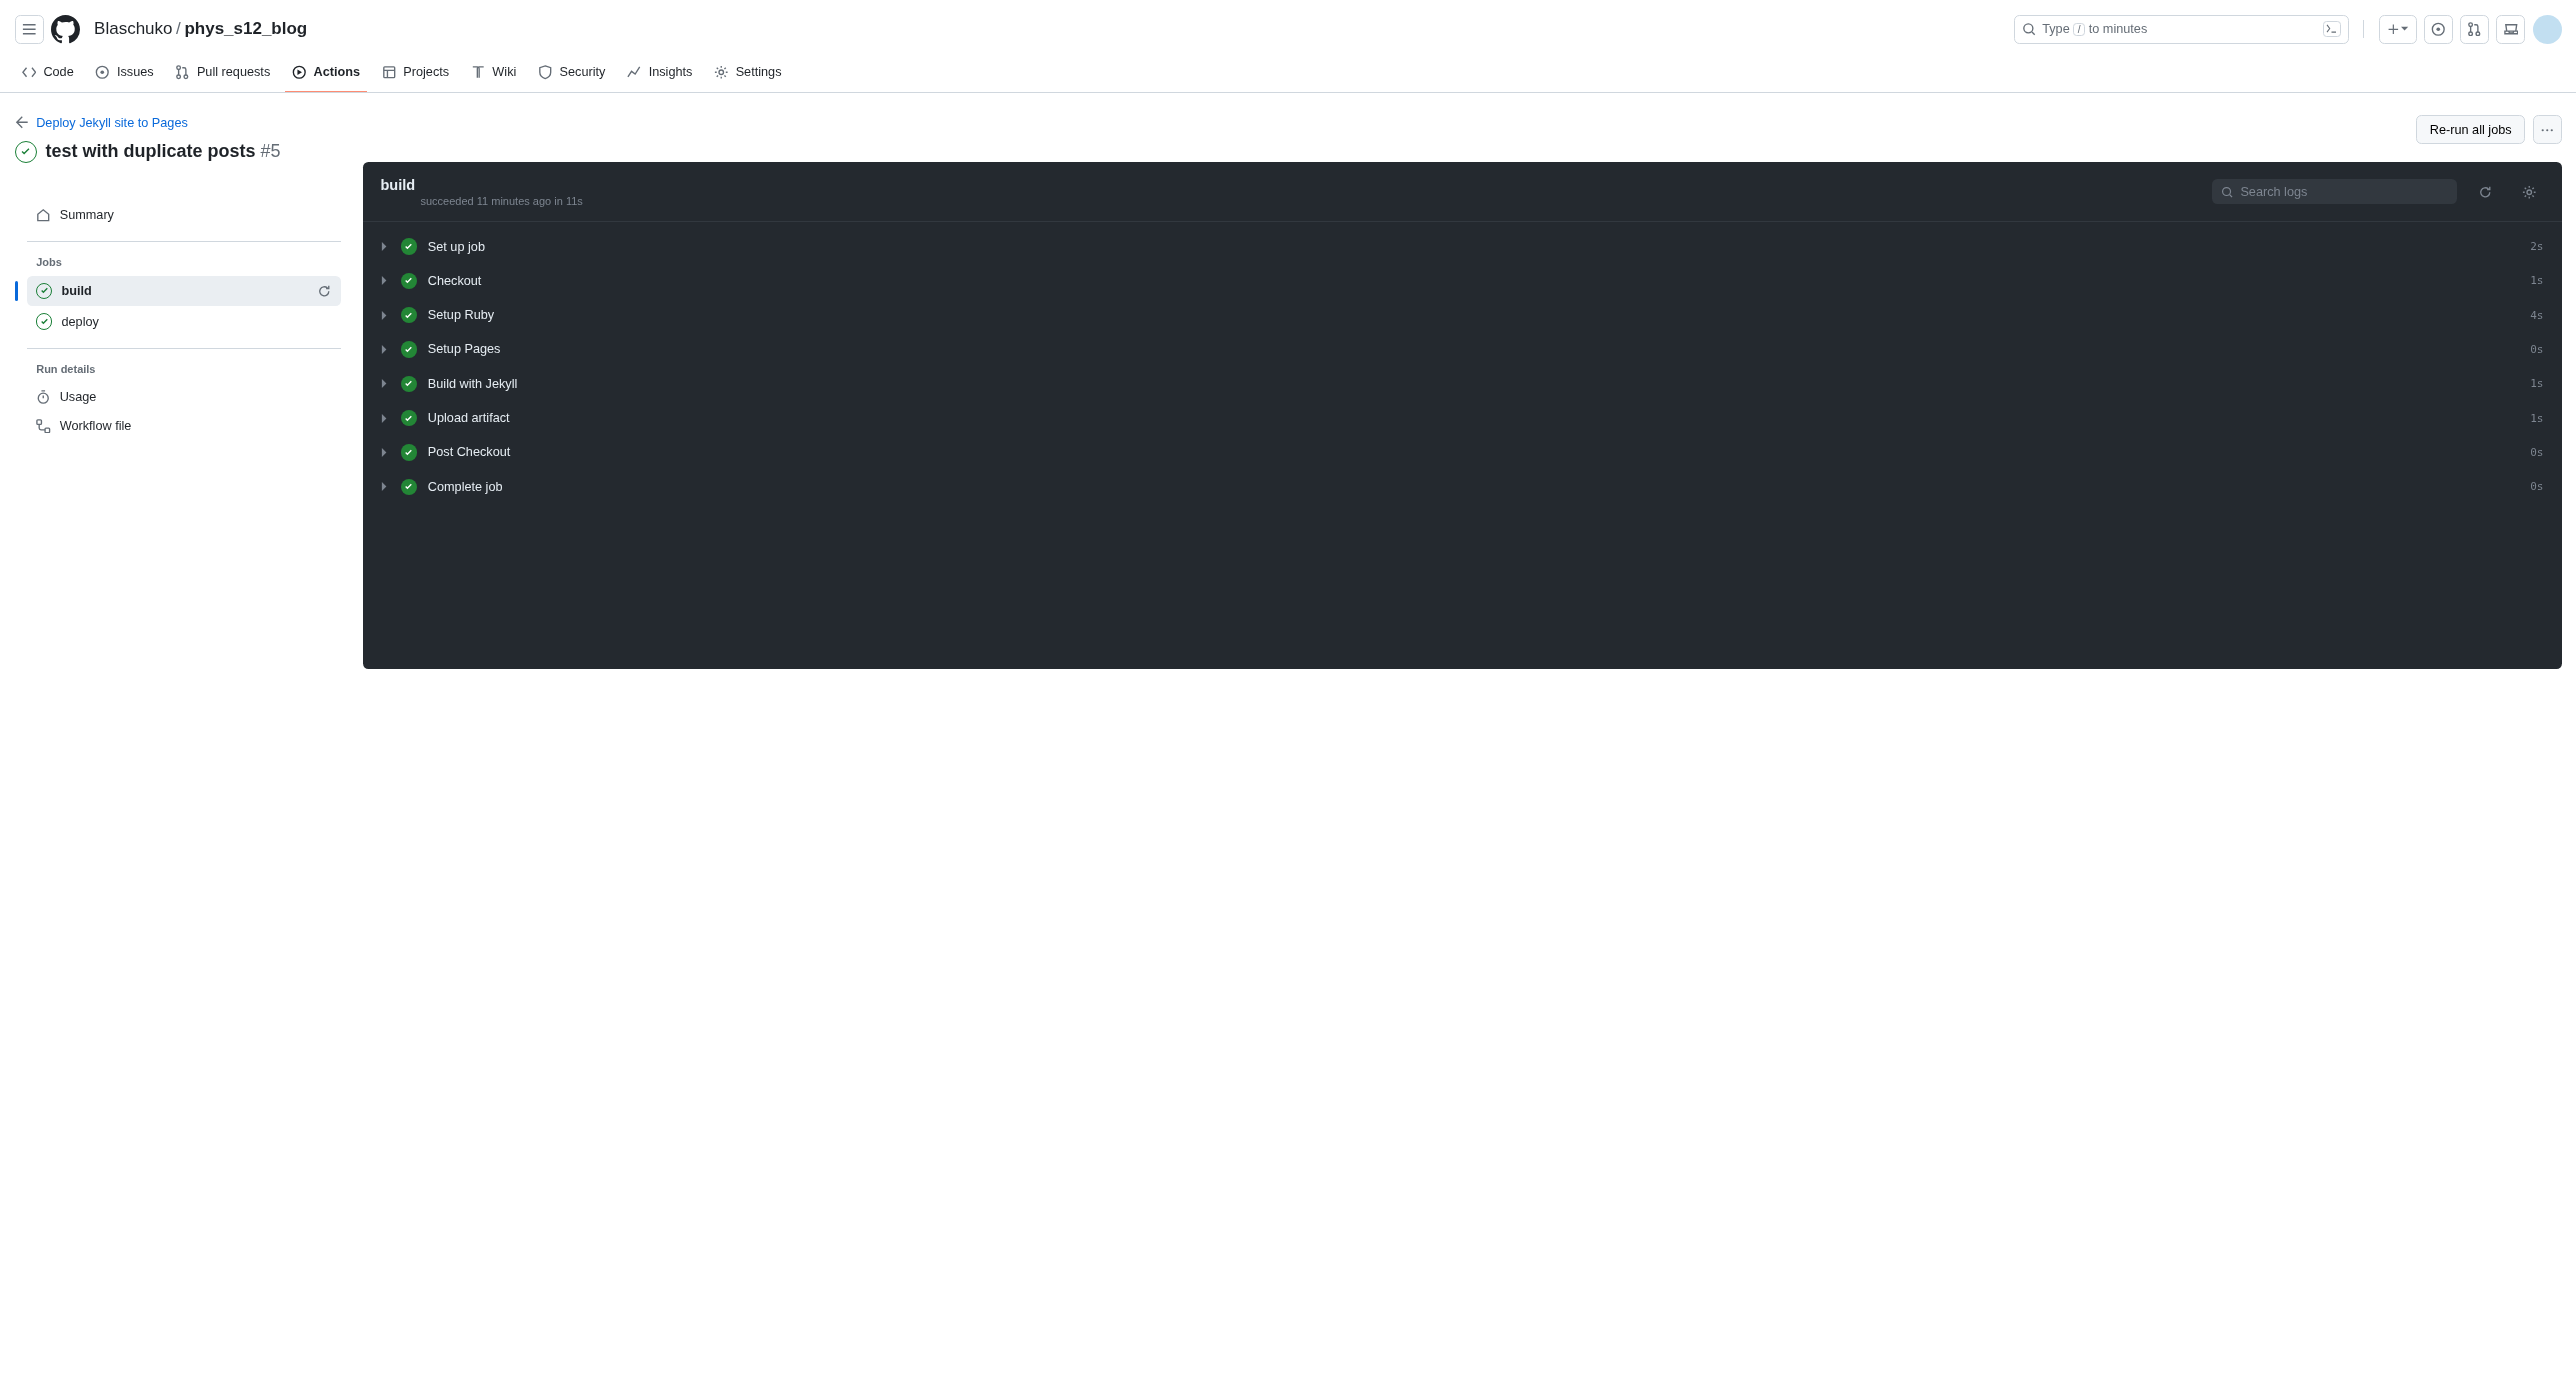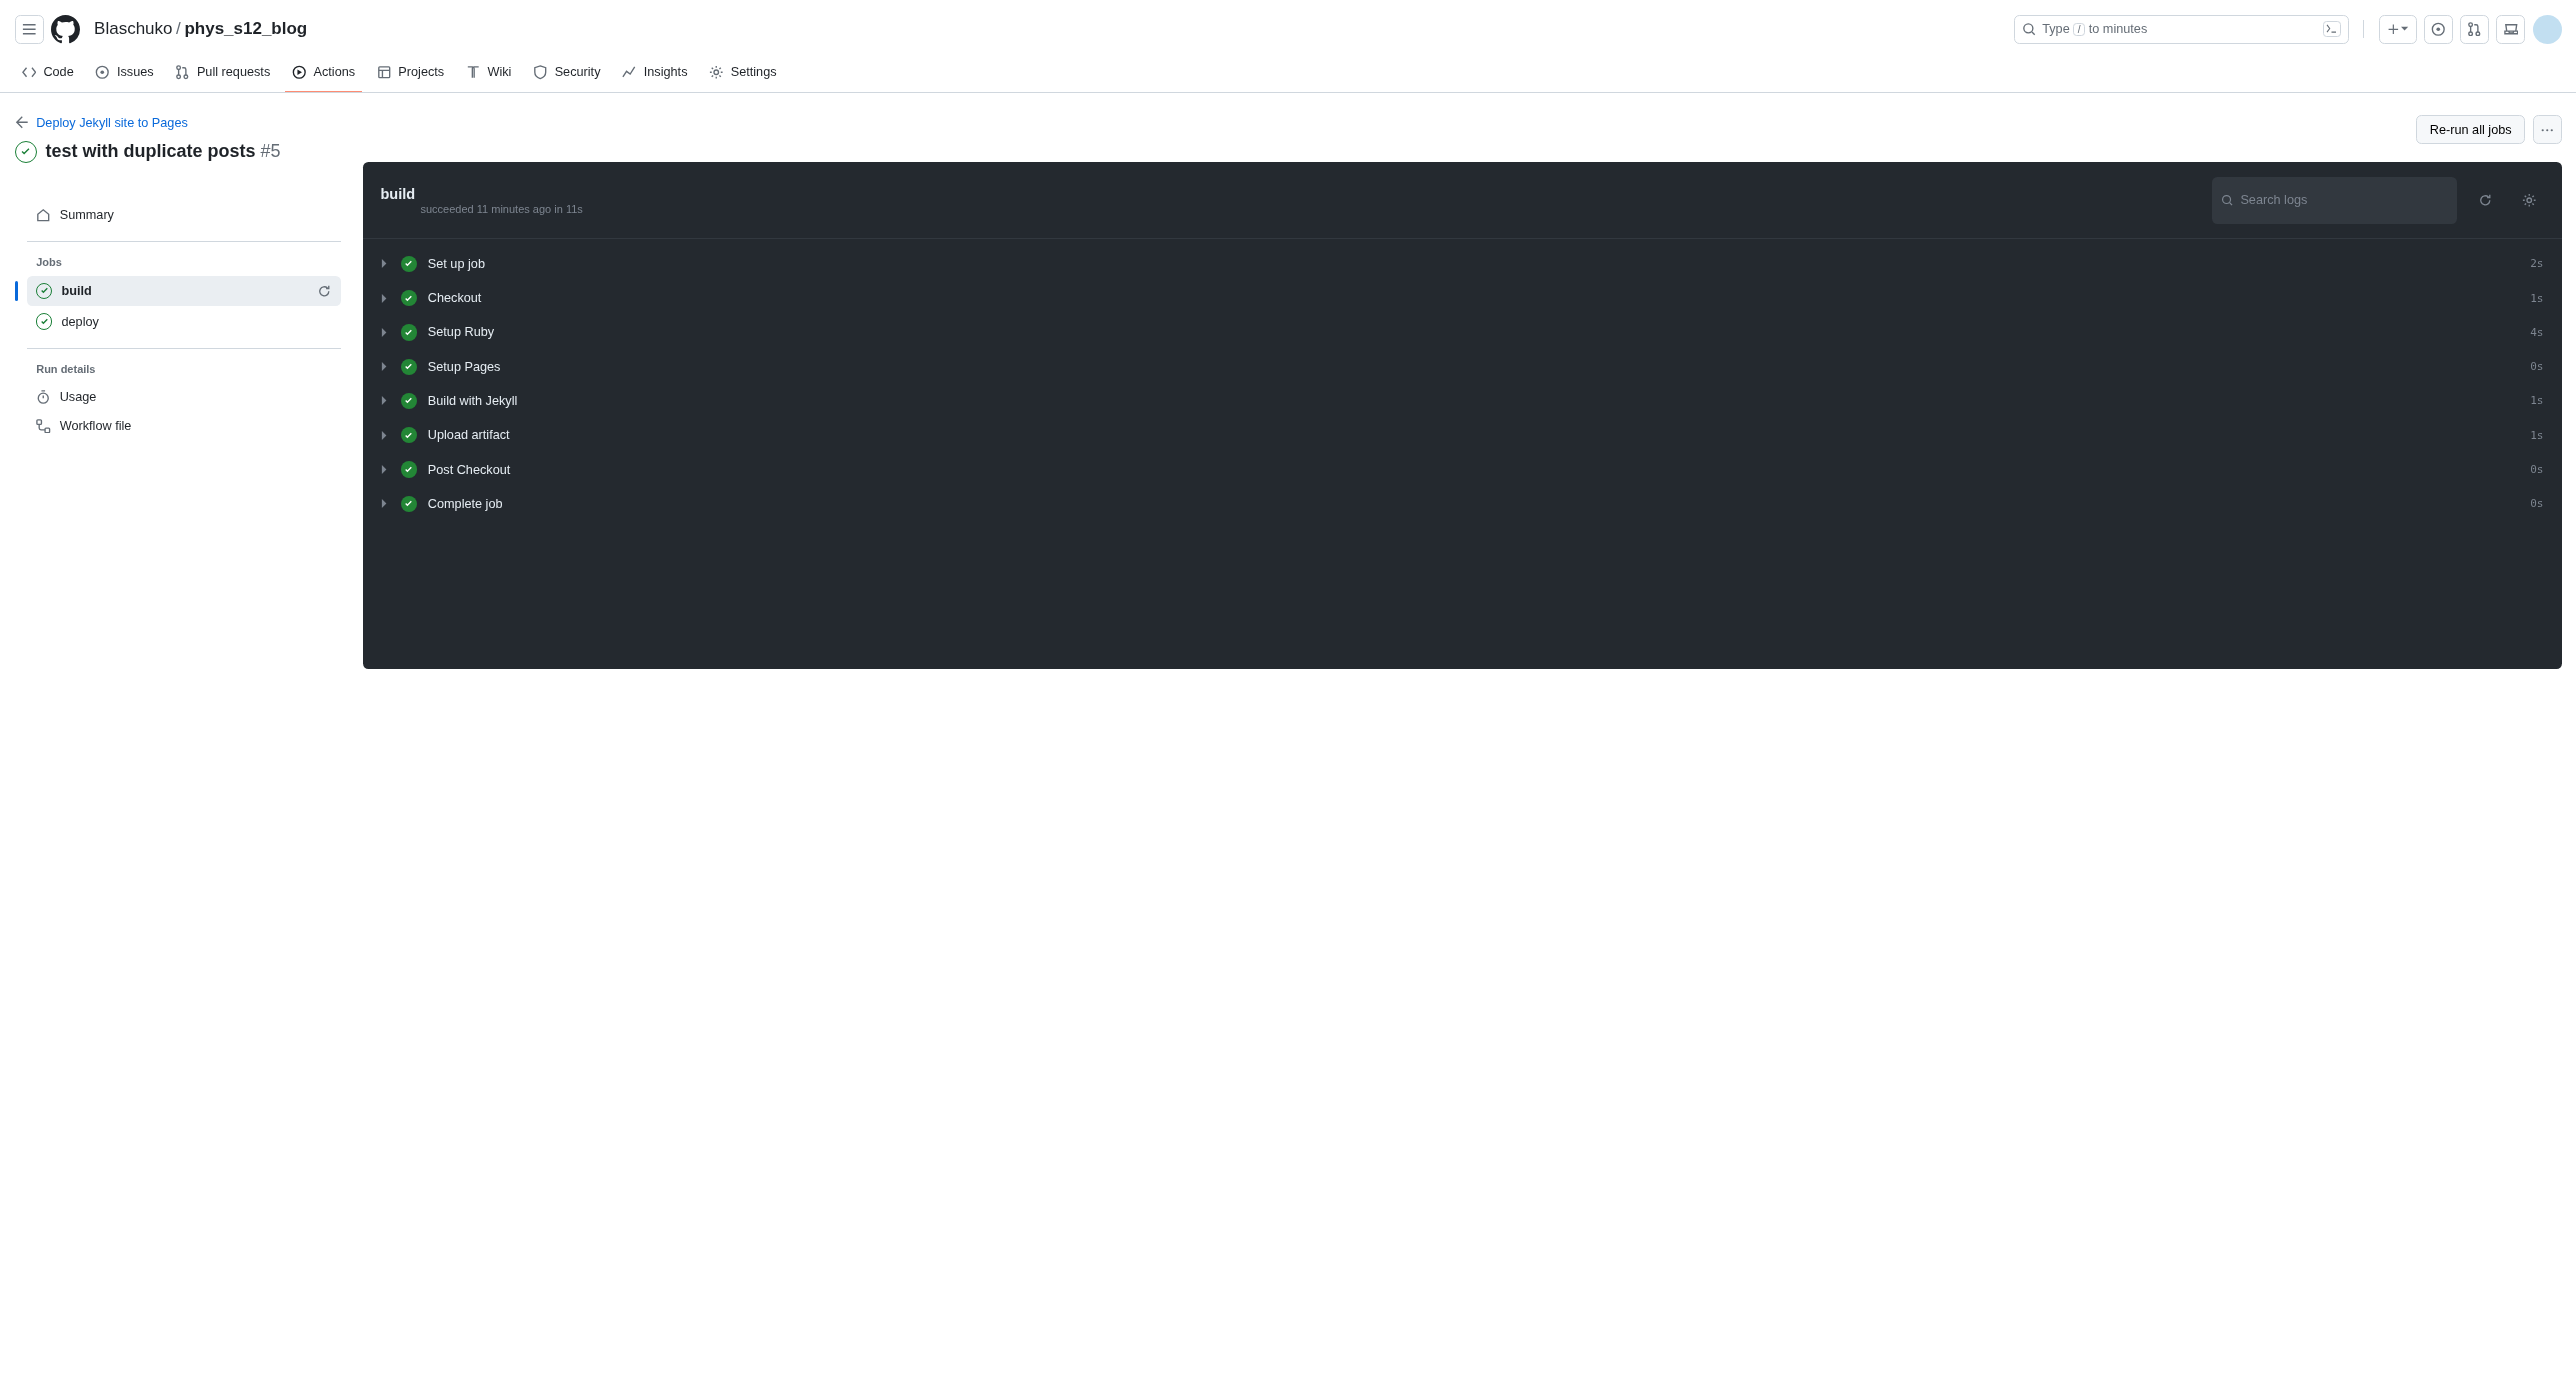--- a/index.html
+++ b/index.html
@@ -17,21 +17,21 @@
 .search-box .txt { flex: 1; font-size: 12.7px; }
 .search-box .kbd { border: 0.9px solid #d0d7de; border-radius: 3.6px; padding: 0 3.6px; font-size: 10px; }
 .cmd-icon { border: 0.9px solid #d0d7de; border-radius: 3.6px; width: 18px; height: 16.3px; display: flex; align-items: center; justify-content: center; font-size: 9px; }
 .vdiv { width: 0.9px; height: 18px; background: #d0d7de; margin: 0 7.2px; }
 .icon-btn { width: 29px; height: 29px; border: 0.9px solid #d0d7de; border-radius: 5.4px; display: flex; align-items: center; justify-content: center; color: #656d76; }
 .icon-btn.w { width: 38px; gap: 1.8px; }
 .avatar { width: 29px; height: 29px; border-radius: 50%; background: #c2dff1; }
 
 .repo-nav { display: flex; border-bottom: 0.9px solid #d0d7de; padding: 0 14.5px; gap: 7.2px; }
 .repo-nav .tab { display: flex; align-items: center; gap: 7.2px; padding: 7.2px 7.2px 12.7px; font-size: 12.7px; color: #1f2328; position: relative; }
-.repo-nav .tab.active { font-weight: 400; align-items: center; }
+.repo-nav .tab.active { font-weight: 700; align-items: center; }
 .repo-nav .tab.active::after { content: ""; position: absolute; bottom: 0; left: 0; right: 0; height: 1.8px; background: #fd8c73; }
 
 .page { display: flex; padding: 22px 14.5px; gap: 22px; }
 .left { width: 326px; }
 .backlink { display: flex; align-items: center; gap: 7.2px; color: #0969da; font-size: 12.7px; margin-bottom: 11px; }
 .run-title { display: flex; align-items: center; gap: 9px; font-size: 18px; margin-bottom: 38px; }
 .run-title .num { color: #656d76; font-weight: 400; }
 .status-circle { width: 22px; height: 22px; border-radius: 50%; border: 1.8px solid #1a7f37; display: flex; align-items: center; justify-content: center; color: #1a7f37; font-size: 11px; flex-shrink: 0; }
 .status-circle.sm { width: 16.3px; height: 16.3px; font-size: 9px; }
 .side-item { display: flex; align-items: center; gap: 9px; padding: 7.2px 9px; border-radius: 5.4px; font-size: 12.7px; }
@@ -44,21 +44,21 @@
 .right { flex: 1; display: flex; flex-direction: column; gap: 14.5px; }
 .top-actions { display: flex; justify-content: flex-end; gap: 7.2px; margin-bottom: 3.6px; }
 .btn { border: 0.9px solid #d0d7de; border-radius: 5.4px; padding: 5.4px 12.7px; font-size: 12.7px; background: #f6f8fa; height: 29px; display: flex; align-items: center; }
 .btn.icon { width: 29px; padding: 0; justify-content: center; }
 
 .log-panel { background: #24292f; border-radius: 5.4px; color: #e6edf3; overflow: hidden; min-height: 507px; }
 .log-head { display: flex; align-items: center; padding: 14.5px 18px; gap: 14.5px; }
 .log-head .info { flex: 1; }
 .log-head .name { font-size: 14.5px; font-weight: 600; margin-bottom: 1.8px; }
 .log-head .meta { font-size: 11px; color: #7d8590; margin-left: 40px; }
-.log-search { background: #32383f; border-radius: 5.4px; display: flex; align-items: center; padding: 0 9px; height: 47px; width: 245px; gap: 7.2px; color: #7d8590; }
+.log-search { background: #32383f; border-radius: 5.4px; display: flex; align-items: center; padding: 0 9px; height: 25px; width: 245px; gap: 7.2px; color: #7d8590; }
 .log-icon-btn { width: 29px; height: 29px; border-radius: 5.4px; display: flex; align-items: center; justify-content: center; color: #7d8590; }
 .log-steps { border-top: 0.9px solid #32383f; padding: 7.2px 0; }
 .step { display: flex; align-items: center; padding: 9px 18px; gap: 11px; font-size: 12.7px; }
 .step .chev { color: #7d8590; width: 9px; }
 .step .ok { width: 16.3px; height: 16.3px; border-radius: 50%; background: #238636; display: flex; align-items: center; justify-content: center; color: #fff; font-size: 9px; flex-shrink: 0; }
 .step .name { flex: 1; color: #e6edf3; }
 .step .dur { color: #7d8590; font-family: ui-monospace, monospace; font-size: 11px; }
 
 svg { display: block; }
 </style>

